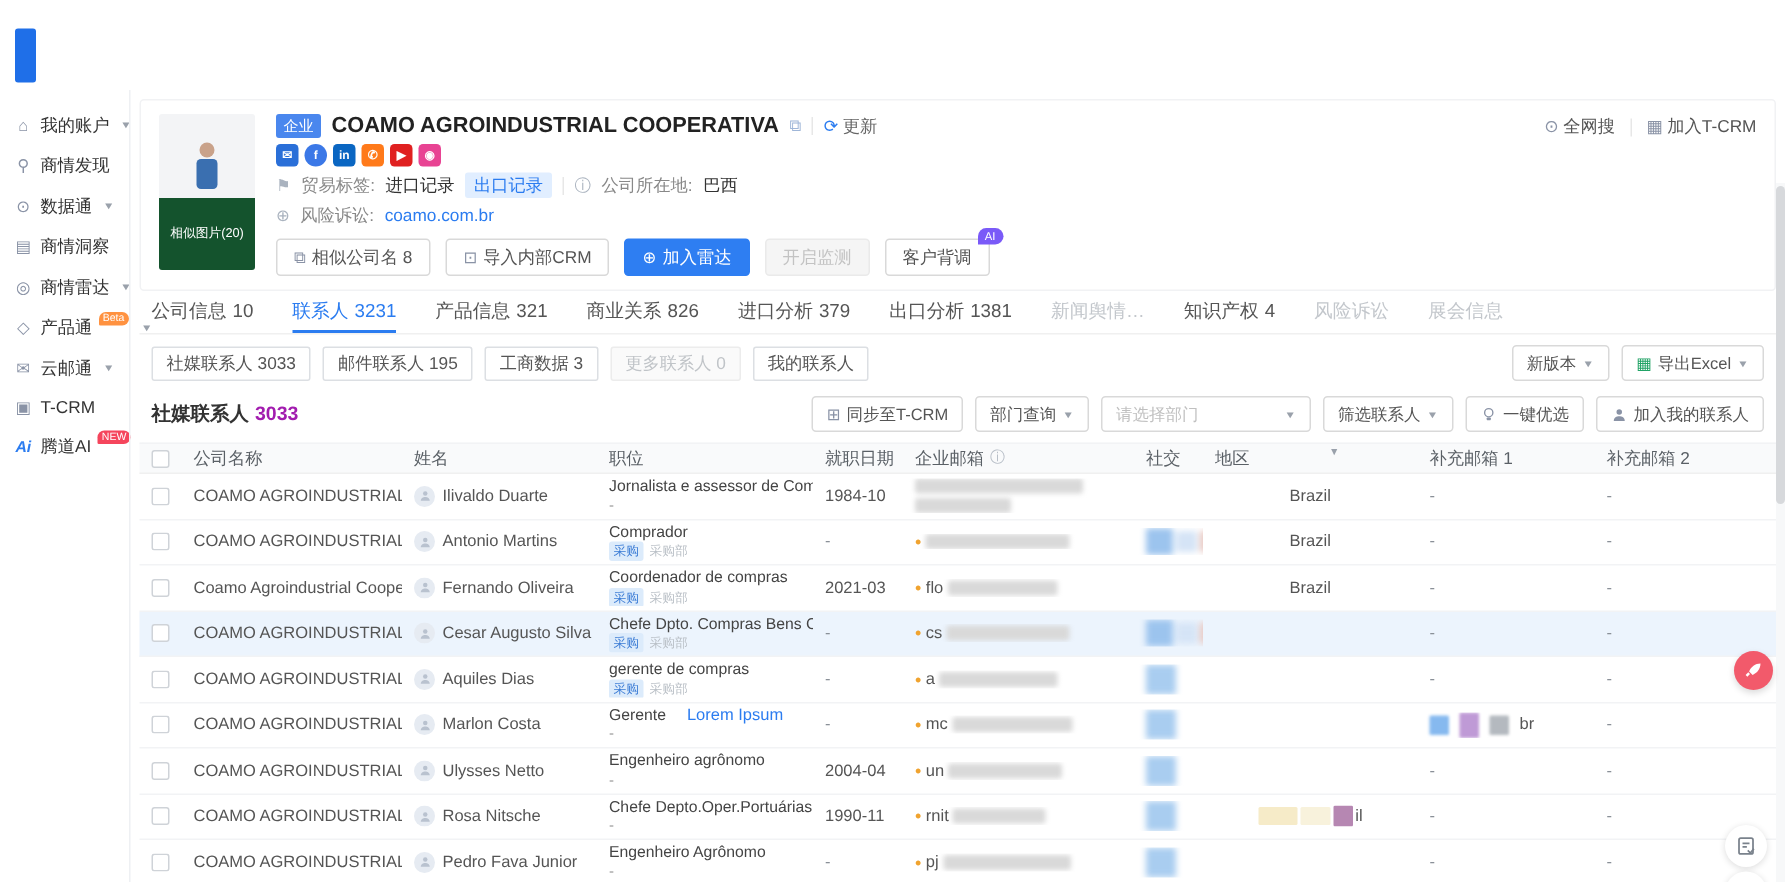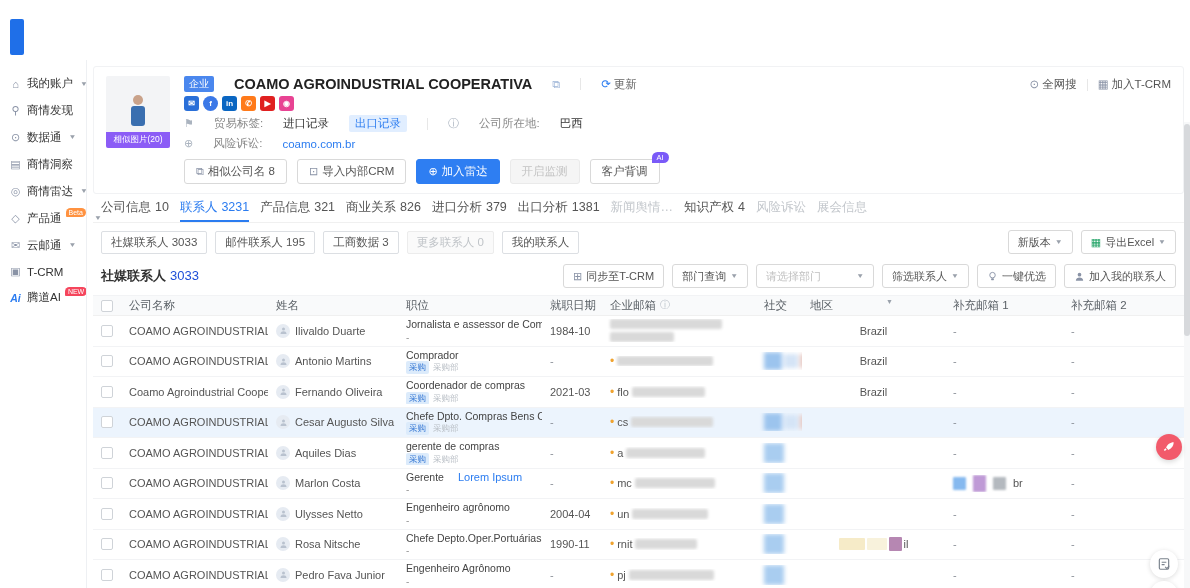--- a/index.html
+++ b/index.html
@@ -25,24 +25,24 @@
   .side-badge.new { background:#f5455c; }
 
   .main { flex:1; border-left:1px solid #eef0f3; padding:6px 6px 0 6px; position:relative; }
 
   
   .company-card { border:1px solid #f1f2f4; border-radius:3px; padding:9px 12px; display:flex;
     gap:14px; position:relative; min-height:101px; }
   .thumb { width:64px; flex:none; cursor:pointer; }
   .thumb-img { width:64px; height:56px; background:#f3f4f6; display:flex; align-items:flex-end;
     justify-content:center; border-radius:2px 2px 0 0; overflow:hidden; }
-  .thumb-label { display:block; width:64px; background:#8b5cf6; color:#fff; font-size:8.5px;
-    text-align:center; padding:2px 0; border-radius:0 0 2px 2px; }
+  .thumb-label { display:block; width:64px; background:#14532d; color:#fff; font-size:8.5px;
+    text-align:center; padding:18px 0; border-radius:0 0 2px 2px; }
   .cinfo { flex:1; display:flex; flex-direction:column; gap:4px; font-size:11.5px; color:#888; }
-  .crow { display:flex; align-items:center; gap:20px; }
+  .crow { display:flex; align-items:center; gap:7px; }
   .tag-ent { background:#4a87ee; color:#fff; font-size:10px; padding:1px 5px; border-radius:2px; }
   .cname { font-size:14.5px; font-weight:bold; color:#222; }
   .mini-ic { color:#9fb6d8; font-size:11px; cursor:pointer; }
   .vsep { width:1px; height:12px; background:#e7e7e7; }
   .refresh { color:#666; cursor:pointer; display:flex; gap:3px; align-items:center; }
   .refresh .ic { color:#2b7cf0; }
   .socials { display:flex; gap:4px; }
   .soc { width:15px; height:15px; border-radius:3px; color:#fff; font-size:8px; font-weight:bold;
     display:flex; align-items:center; justify-content:center; cursor:pointer; }
   .soc.round { border-radius:50%; }
@@ -59,43 +59,43 @@
     border:1px solid #d9d9d9; border-radius:3px; background:#fff; color:#555; font-size:11.5px;
     cursor:pointer; position:relative; white-space:nowrap; }
   .btn .bic { color:#8a93a6; font-size:11px; }
   .btn.primary { background:#2e7ef2; border-color:#2e7ef2; color:#fff; }
   .btn.primary .bic { color:#fff; }
   .btn.disabled { background:#f5f5f5; color:#c3c3c3; border-color:#eaeaea; cursor:default; }
   .badge-ai { position:absolute; top:-8px; right:-10px; background:#7a5af8; color:#fff;
     font-size:7.5px; padding:1px 5px; border-radius:6px 6px 6px 0; }
 
   
-  .tabs { display:flex; gap:11px; padding:0 8px; height:29px; align-items:stretch;
+  .tabs { display:flex; gap:26px; padding:0 8px; height:29px; align-items:stretch;
     border-bottom:1px solid #f0f0f0; font-size:12.5px; color:#555; }
   .tab { display:flex; gap:4px; align-items:center; cursor:pointer; border-bottom:2px solid transparent; }
   .tab.active { color:#2b7cf0; font-weight:normal; border-bottom-color:#2b7cf0; }
   .tab.dim { color:#c3c7cc; }
 
   
   .chips-row { margin-top:7px; display:flex; justify-content:space-between; align-items:center; padding:0 8px; }
   .chips { display:flex; gap:8px; }
   .chip { border:1px solid #dcdfe3; border-radius:2px; padding:3px 9px; font-size:11.5px;
     color:#555; background:#fff; cursor:pointer; white-space:nowrap; }
   .chip.dim { color:#c0c4c8; background:#fafafa; border-color:#ececec; }
   .chips-right { display:flex; gap:8px; }
   .excel-ic { color:#21a366; font-size:11px; }
   .chev { font-size:8px; color:#9aa1ab; transform:scaleY(.8); }
 
   
   .section-head { margin-top:10px; display:flex; justify-content:space-between; align-items:center; padding:0 8px; }
   .sec-title { font-size:13px; font-weight:bold; color:#333; }
-  .sec-count { color:#1d4ed8; font-weight:normal; margin-left:4px; }
+  .sec-count { color:#a21caf; font-weight:bold; margin-left:4px; }
   .sec-btns { display:flex; gap:8px; }
   .btn.sm { height:24px; font-size:11px; padding:0 9px; }
-  .btn.select { width:118px; justify-content:space-between; color:#c0c0c0; }
+  .btn.select { width:140px; justify-content:space-between; color:#c0c0c0; }
   .psvg { width:11px; height:11px; }
 
   
   .grid { display:grid; grid-template-columns:28px 147px 130px 144px 60px 154px 46px 143px 118px 1fr; }
   .thead { margin-top:7px; background:#f9fafb; height:21px; align-items:center; font-size:11.5px;
     color:#5a6066; border-top:1px solid #f2f3f5; border-bottom:1px solid #f0f0f0; }
   .thead > div { padding-left:8px; display:flex; align-items:flex-start; gap:4px; }
   .info-ic { color:#b7bec7; font-size:10px; }
   .filter-ic { font-size:7px; color:#9aa1ab; margin-left:auto; margin-right:52px; cursor:pointer; }
   .trow { min-height:30.5px; border-bottom:1px solid #f2f3f5; align-items:center; font-size:11px; color:#555; cursor:pointer; }

